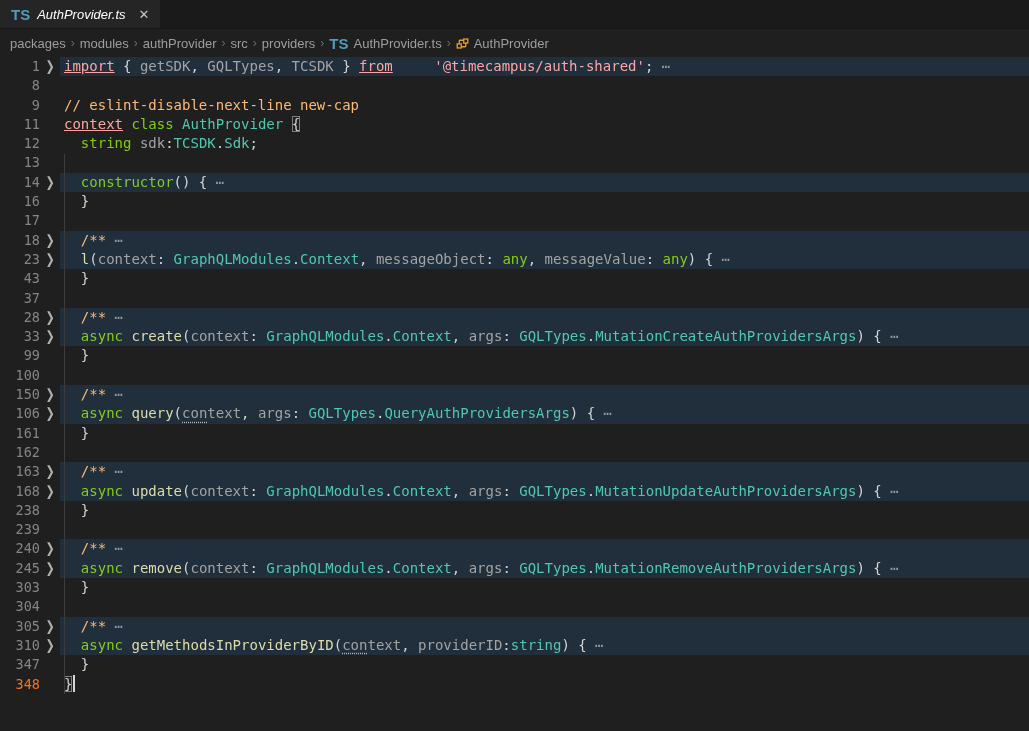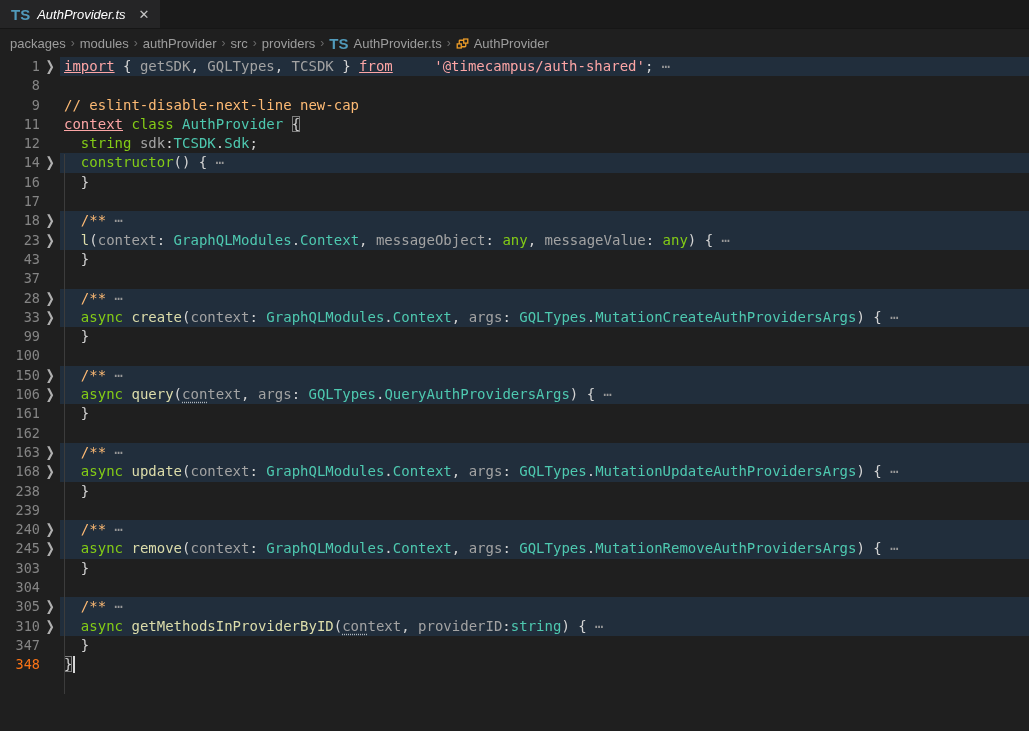--- a/index.html
+++ b/index.html
@@ -116,20 +116,27 @@
         </div>
         <div class="row">
           <div class="gutter">
             <span class="ln">12</span>
             <span class="fold"></span>
           </div>
           <div class="code"><span class="tok ws">  </span><span class="tok kb">string</span><span class="tok pn"> </span><span class="tok vr">sdk</span><span class="tok pn">:</span><span class="tok ty">TCSDK</span><span class="tok pn">.</span><span class="tok ty">Sdk</span><span class="tok pn">;</span></div>
         </div>
         <div class="row">
           <div class="gutter">
+            <span class="ln">13</span>
+            <span class="fold"></span>
+          </div>
+          <div class="code"></div>
+        </div>
+        <div class="row">
+          <div class="gutter">
             <span class="ln">14</span>
             <span class="fold">❯</span>
           </div>
           <div class="code hl"><span class="tok ws">  </span><span class="tok kb">constructor</span><span class="tok pn">() {</span><span class="tok el"> ⋯</span></div>
         </div>
         <div class="row">
           <div class="gutter">
             <span class="ln">16</span>
             <span class="fold"></span>
           </div>

